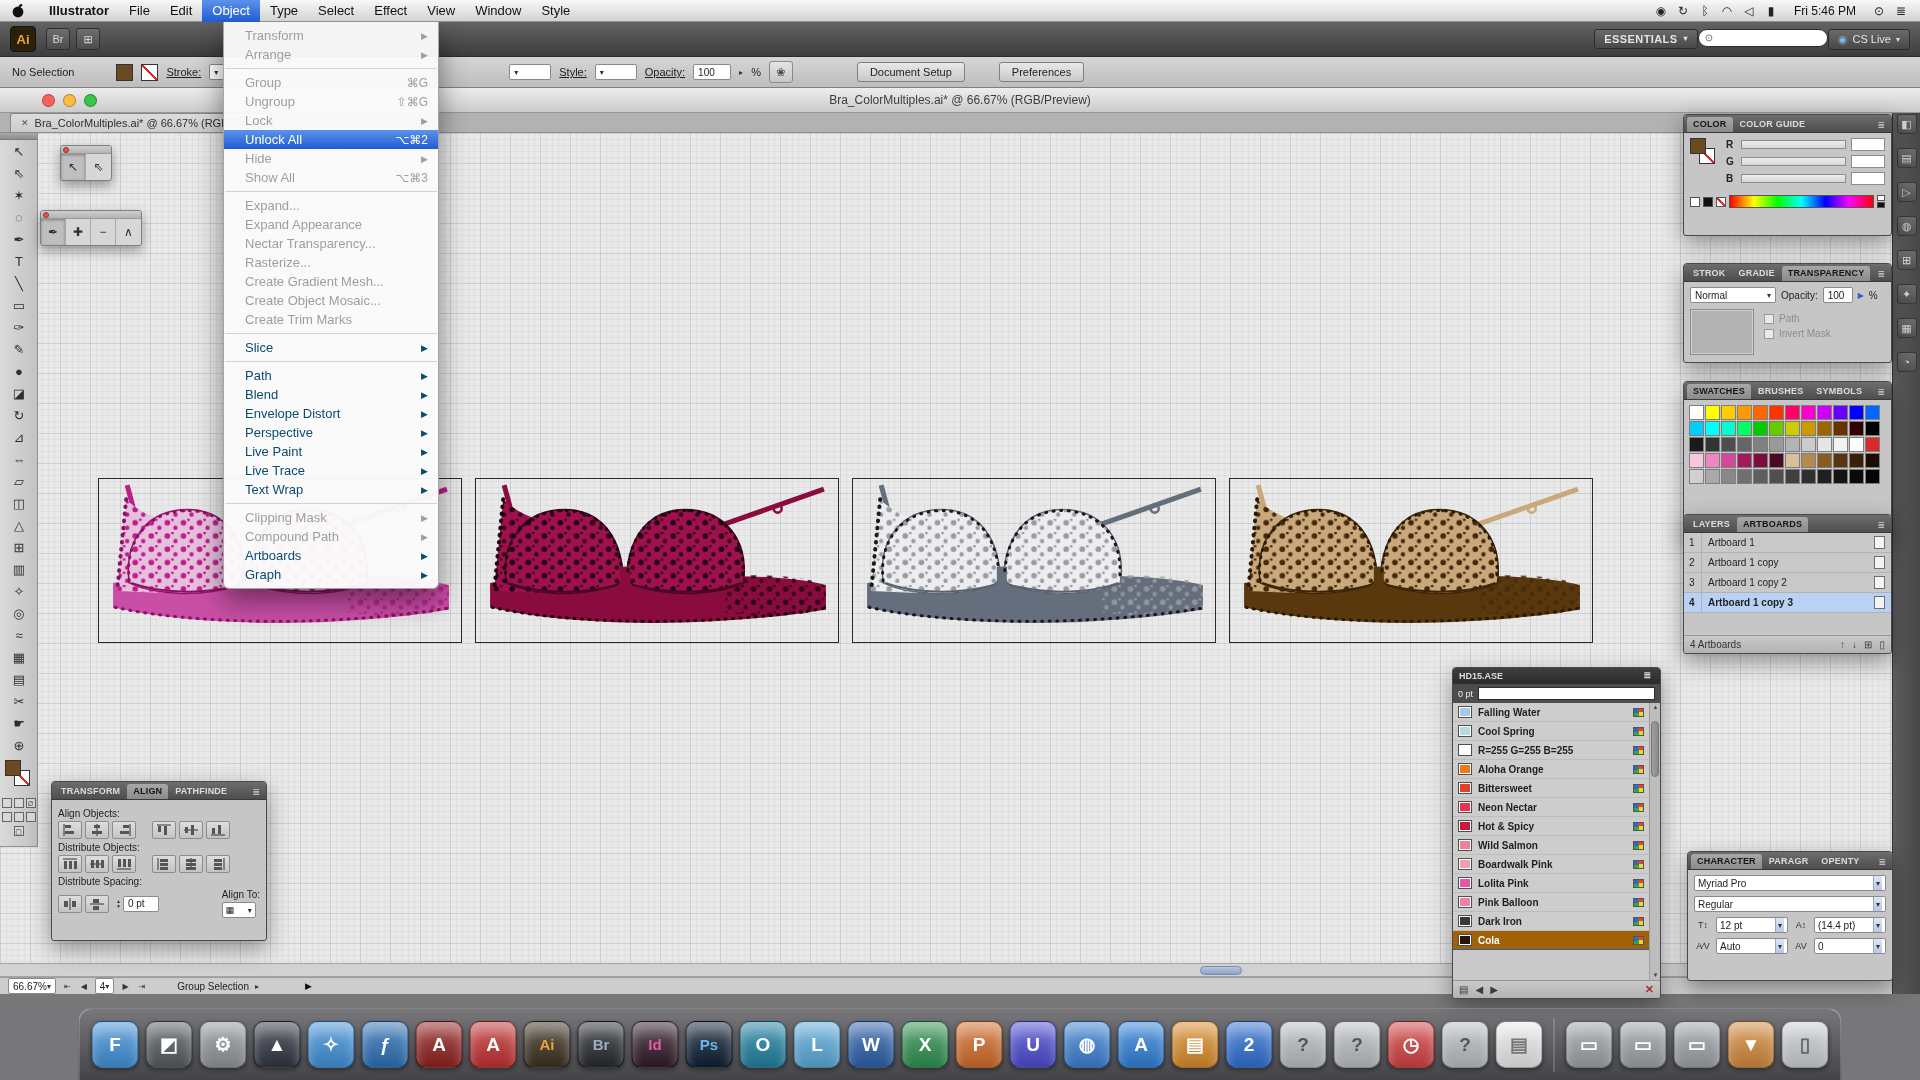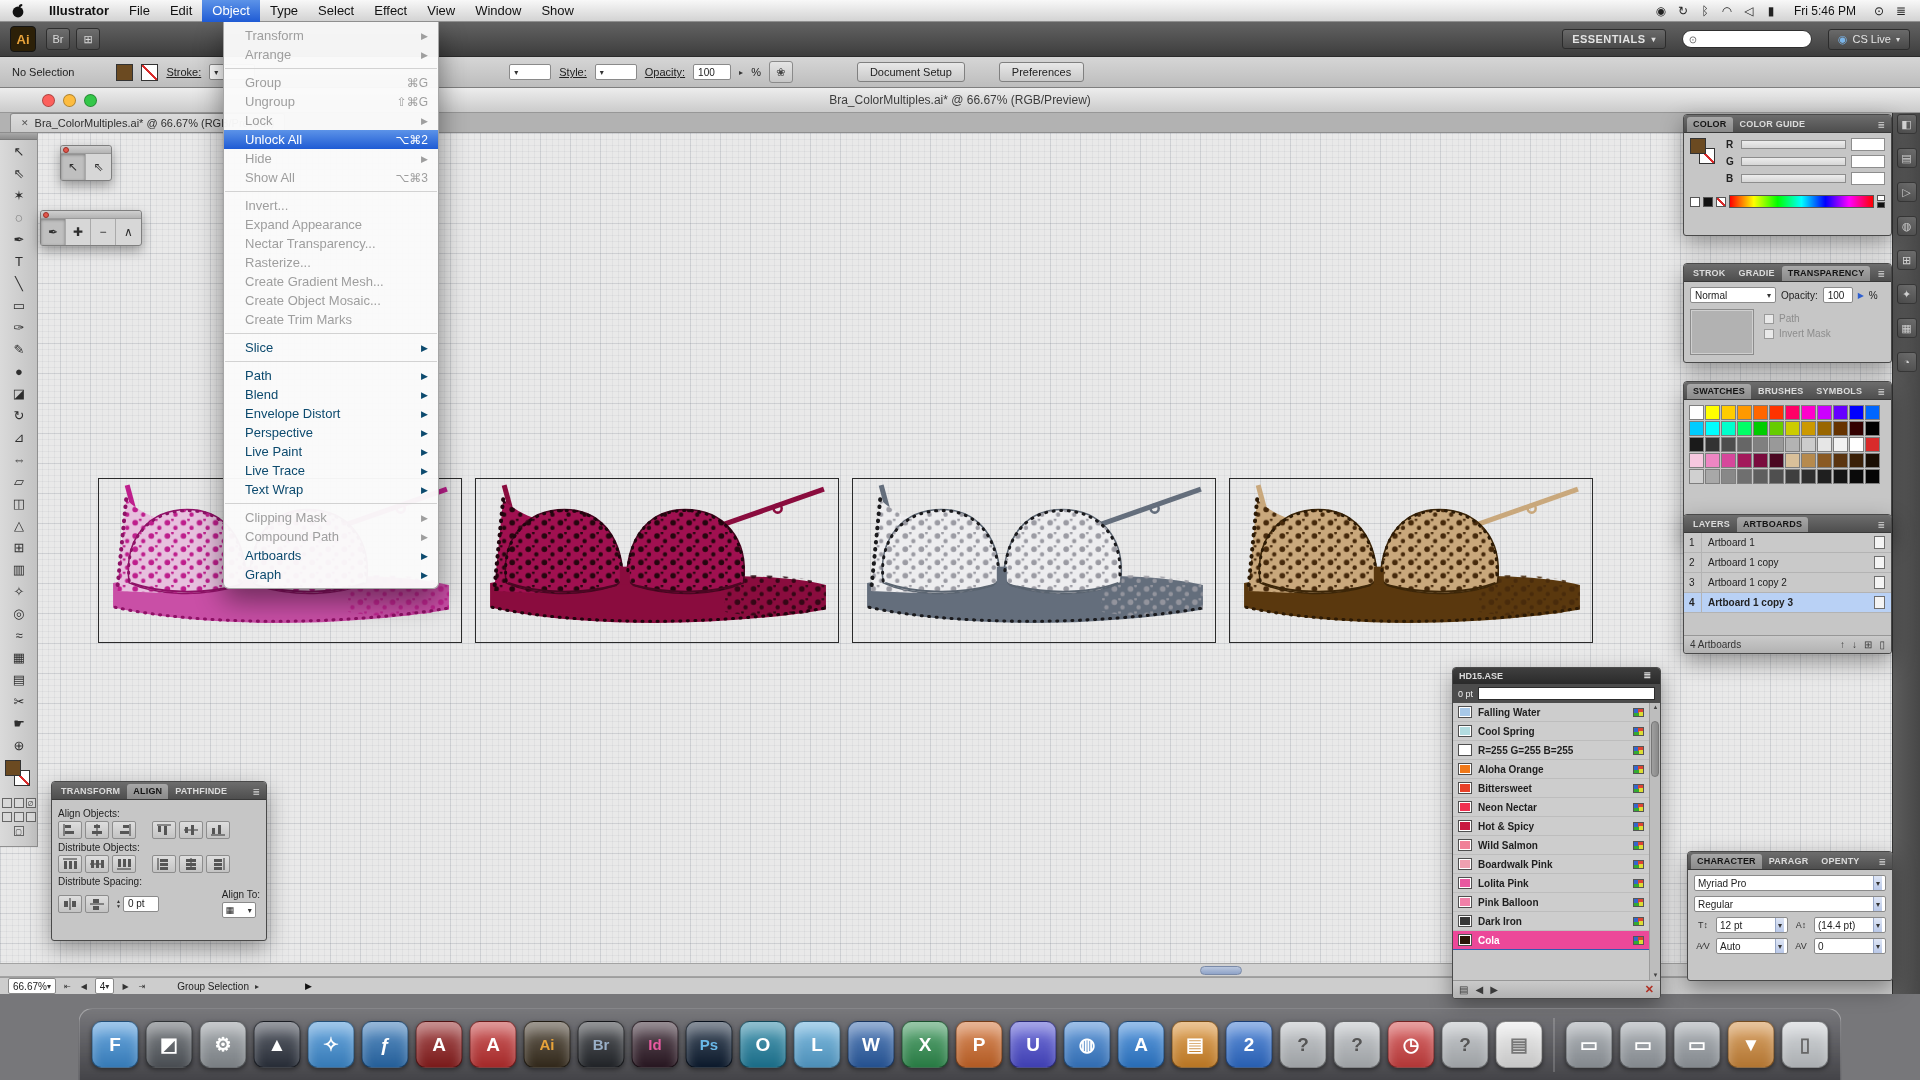--- a/index.html
+++ b/index.html
@@ -34,21 +34,21 @@
 
   
   #appbar { position:absolute; left:0; top:22px; width:1920px; height:35px;
     background:linear-gradient(#636363,#3d3d3d); border-bottom:1px solid #2b2b2b;
     display:flex; align-items:center; padding:0 10px; gap:10px; z-index:120; }
   .ai-logo { width:26px; height:26px; border-radius:4px; background:#2c2008; color:#e8a33a;
     font-weight:bold; font-size:13px; display:flex; align-items:center; justify-content:center;
     border:1px solid #141414; }
   .appbar-icon { width:24px; height:22px; border-radius:3px; background:linear-gradient(#6e6e6e,#4c4c4c);
     border:1px solid #2e2e2e; color:#d8d8d8; font-size:11px; display:flex; align-items:center; justify-content:center; }
-  #appbar .right { margin-left:auto; display:flex; align-items:center; gap:16px; }
+  #appbar .right { margin-left:auto; display:flex; align-items:flex-start; gap:0; }
   .workspace-btn { color:#e3e3e3; font-size:11px; font-weight:bold; letter-spacing:.4px;
     background:linear-gradient(#6a6a6a,#484848); border:1px solid #2c2c2c; border-radius:3px;
     padding:3px 9px; display:flex; gap:6px; align-items:center; }
   .search-field { width:130px; height:18px; border-radius:9px; background:#fff;
     border:1px solid #2e2e2e; display:flex; align-items:center; padding:0 6px; gap:4px; }
   .search-field input { border:none; outline:none; width:100px; font-size:10px; background:transparent; }
   .search-icon { font-size:10px; color:#666; }
   .cslive-btn { color:#e3e3e3; font-size:11px; display:flex; gap:5px; align-items:center;
     background:linear-gradient(#6a6a6a,#484848); border:1px solid #2c2c2c; border-radius:3px; padding:3px 9px; }
 
@@ -194,21 +194,21 @@
   
   #hd15-panel { left:1452px; top:667px; width:209px; height:332px; background:#c9c9c9; }
   .hd15-titlebar { height:16px; background:linear-gradient(#3f3f3f,#2a2a2a); border-radius:3px 3px 0 0;
     display:flex; align-items:center; padding:0 6px; color:#ddd; font-size:9px; font-weight:bold; }
   .hd15-field-row { height:19px; background:#4c4c4c; display:flex; align-items:center; gap:5px; padding:0 5px; }
   .hd15-field-label { color:#eee; font-size:9px; }
   .hd15-field-row input { flex:1; height:13px; border:1px solid #2c2c2c; font-size:9px; padding:0 3px; }
   #hd15-list { position:absolute; top:35px; bottom:18px; left:0; right:11px; overflow:hidden;font-weight:bold; }
   .hd15-row { height:19px; display:flex; align-items:center; gap:6px; padding:0 5px;
     border-bottom:1px solid #bdbdbd; font-size:10px; color:#1e1e1e; background:#cdcdcd; }
-  .hd15-row.selected { background:#ec4899; color:#fff; border-bottom-color:#2f5cb0; }
+  .hd15-row.selected { background:#a16207; color:#fff; border-bottom-color:#2f5cb0; }
   .hd15-chip { width:14px; height:12px; border:1px solid #4f4f4f; box-shadow:inset 0 0 0 1px #fff; }
   .hd15-name { flex:1; white-space:nowrap; overflow:hidden; }
   .hd15-group-icon { width:11px; height:9px; border:1px solid #555;
     background:conic-gradient(#d43 0 25%, #dd3 0 50%, #3a3 0 75%, #36c 0); }
   .hd15-scrollbar { position:absolute; top:35px; bottom:18px; right:0; width:11px; background:#bdbdbd;
     border-left:1px solid #9c9c9c; }
   .hd15-scroll-thumb { position:absolute; top:18px; left:1px; width:8px; height:56px; border-radius:4px;
     background:linear-gradient(90deg,#9f9f9f,#8a8a8a); border:1px solid #777; }
   .scroll-arrow { position:absolute; left:0; width:11px; height:9px; font-size:6px; text-align:center;
     color:#444; line-height:9px; }
@@ -497,21 +497,21 @@
     <span class="mb-appname">Illustrator</span>
     <div style="display:flex;">
         <div class="mb-item">File</div>
         <div class="mb-item">Edit</div>
         <div class="mb-item active">Object</div>
         <div class="mb-item">Type</div>
         <div class="mb-item">Select</div>
         <div class="mb-item">Effect</div>
         <div class="mb-item">View</div>
         <div class="mb-item">Window</div>
-        <div class="mb-item">Show</div>
+        <div class="mb-item">Style</div>
       </div>
     <div class="mb-right">
       <span id="mb-status-icons" style="display:flex;">
           <span class="mb-status-icon">◉</span>
           <span class="mb-status-icon">↻</span>
           <span class="mb-status-icon">ᛒ</span>
           <span class="mb-status-icon">◠</span>
           <span class="mb-status-icon">◁</span>
           <span class="mb-status-icon">▮</span>
         </span>
@@ -552,21 +552,21 @@
       <div class="menu-item disabled">
         <span class="mi-label">Hide</span>
         <span class="mi-sub">▶</span>
       </div>
       <div class="menu-item disabled">
         <span class="mi-label">Show All</span>
         <span class="mi-shortcut">⌥⌘3</span>
       </div>
       <div class="menu-sep"></div>
       <div class="menu-item disabled">
-        <span class="mi-label">Invert...</span>
+        <span class="mi-label">Expand...</span>
       </div>
       <div class="menu-item disabled">
         <span class="mi-label">Expand Appearance</span>
       </div>
       <div class="menu-item disabled">
         <span class="mi-label">Nectar Transparency...</span>
       </div>
       <div class="menu-item disabled">
         <span class="mi-label">Rasterize...</span>
       </div>

